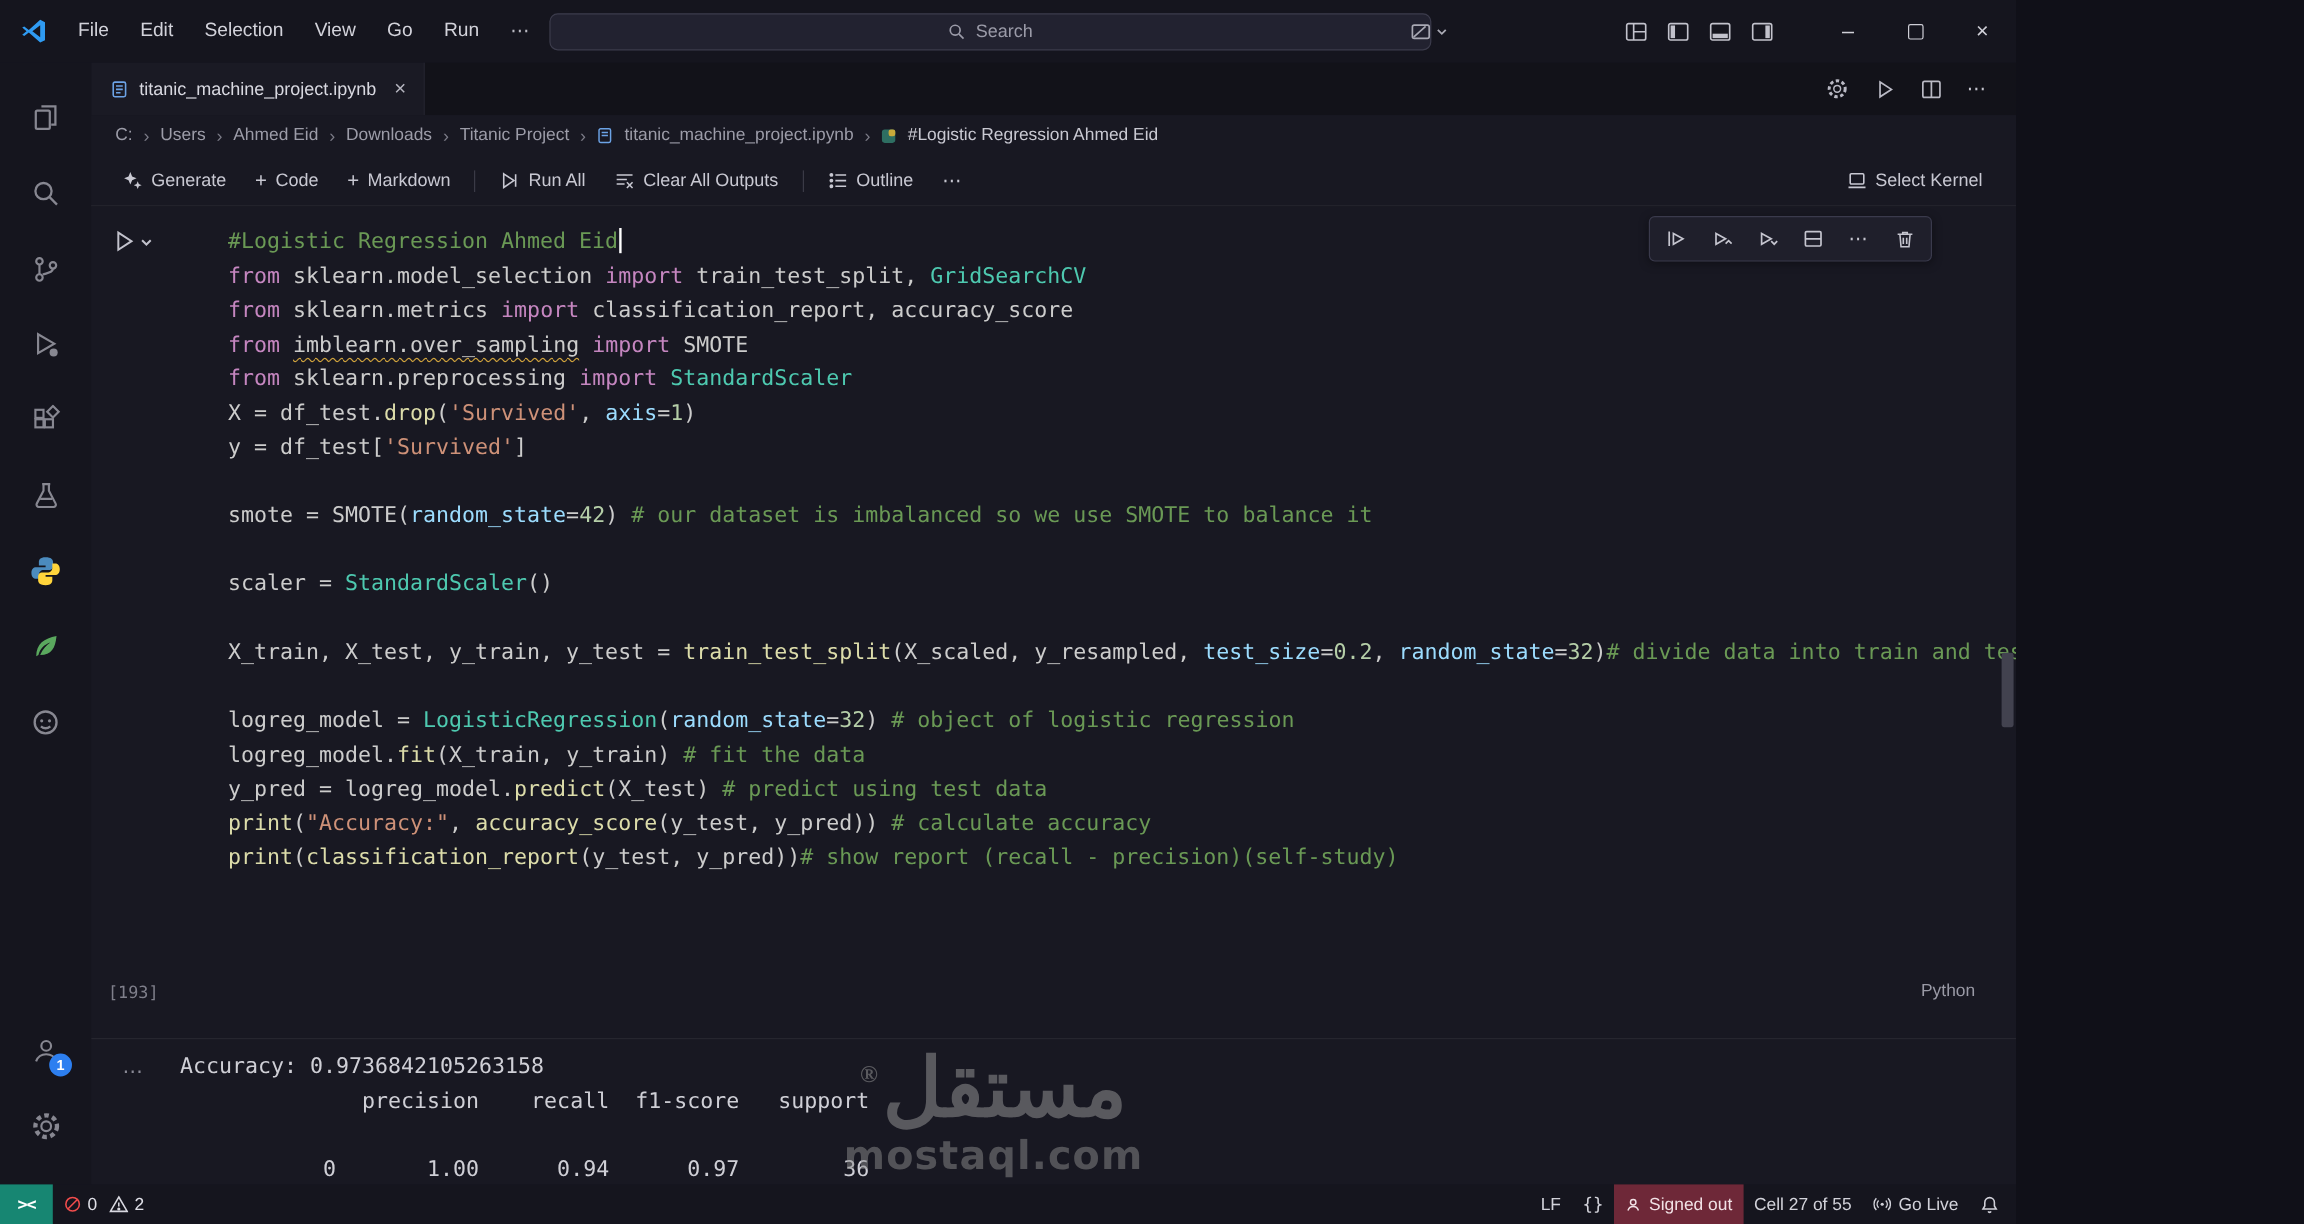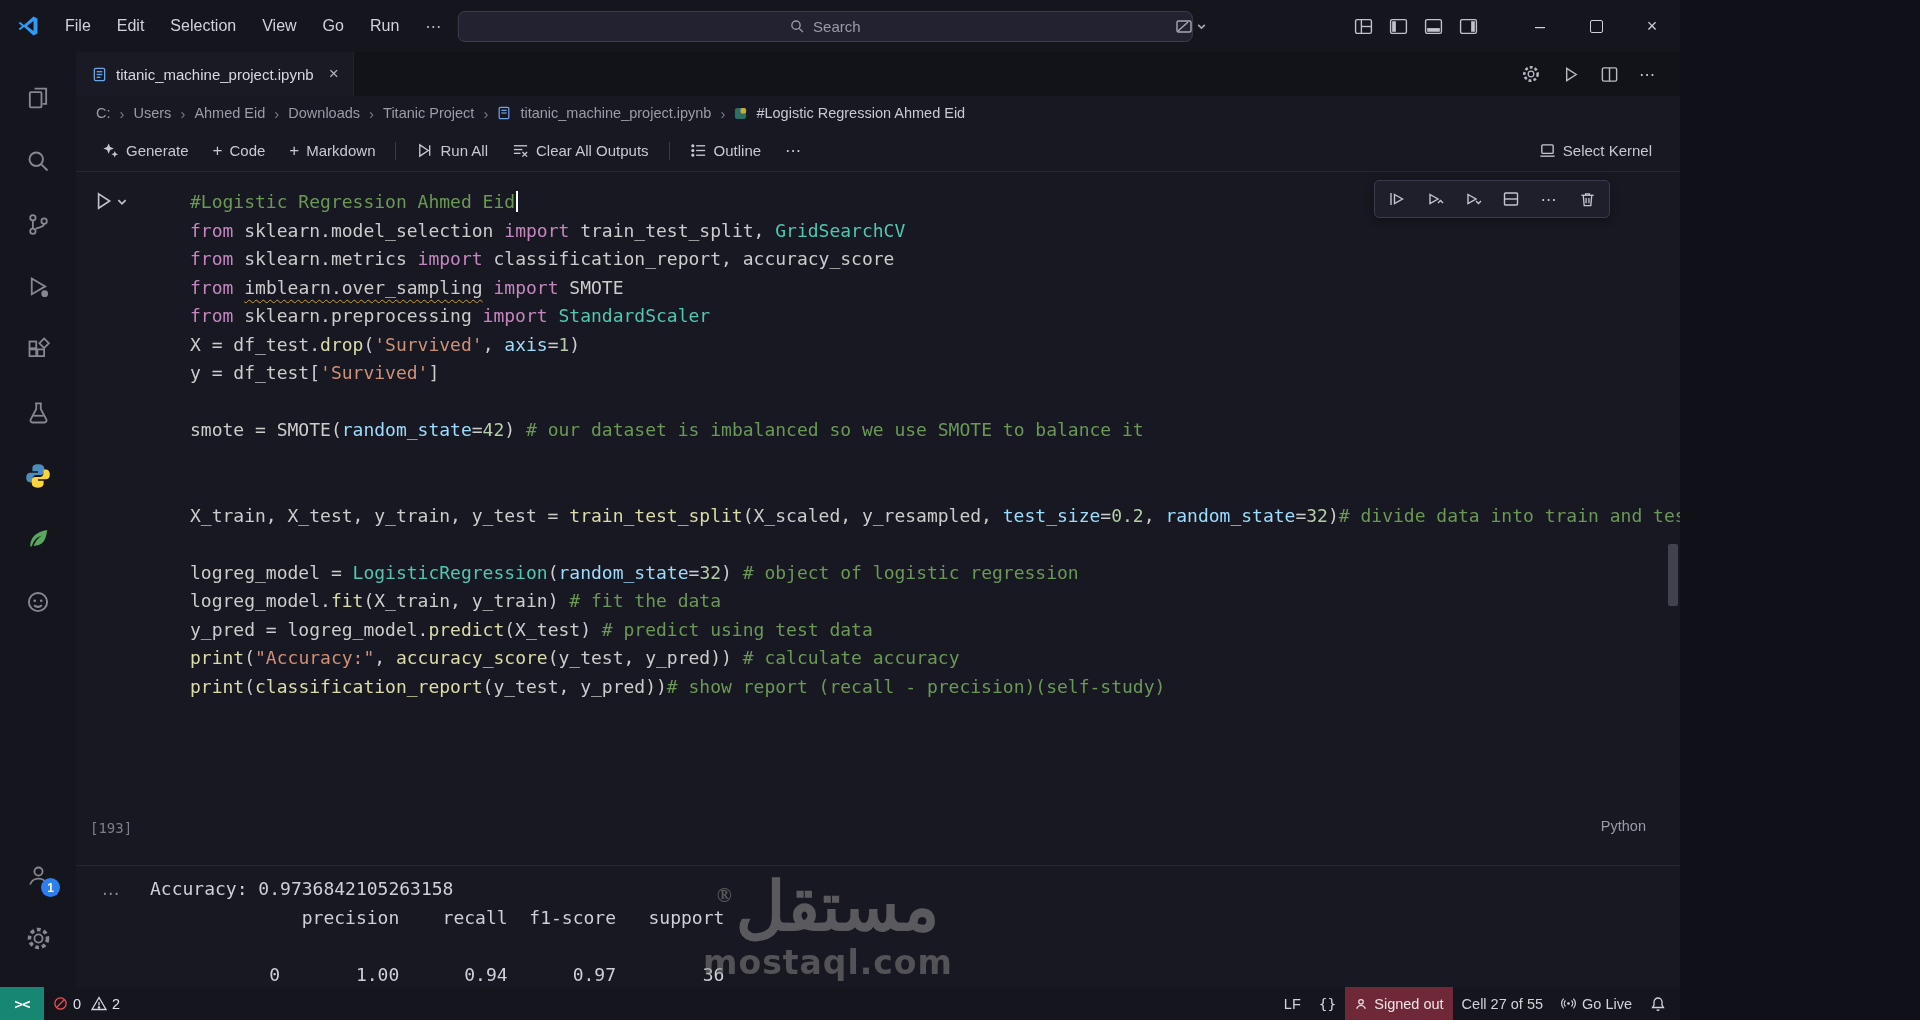--- a/index.html
+++ b/index.html
@@ -422,20 +422,21 @@
               <div class="code-line"><span class="tk-cm">#Logistic Regression Ahmed Eid</span><span class="caret"></span></div>
               <div class="code-line"><span class="tk-kw">from</span><span class="tk-pl"> sklearn.model_selection </span><span class="tk-kw">import</span><span class="tk-pl"> train_test_split, </span><span class="tk-cl">GridSearchCV</span></div>
               <div class="code-line"><span class="tk-kw">from</span><span class="tk-pl"> sklearn.metrics </span><span class="tk-kw">import</span><span class="tk-pl"> classification_report, accuracy_score</span></div>
               <div class="code-line"><span class="tk-kw">from</span><span class="tk-pl"> </span><span class="tk-pl tk-warn">imblearn.over_sampling</span><span class="tk-pl"> </span><span class="tk-kw">import</span><span class="tk-pl"> SMOTE</span></div>
               <div class="code-line"><span class="tk-kw">from</span><span class="tk-pl"> sklearn.preprocessing </span><span class="tk-kw">import</span><span class="tk-pl"> </span><span class="tk-cl">StandardScaler</span></div>
               <div class="code-line"><span class="tk-pl">X = df_test.</span><span class="tk-fn">drop</span><span class="tk-pl">(</span><span class="tk-st">'Survived'</span><span class="tk-pl">, </span><span class="tk-pr">axis</span><span class="tk-pl">=</span><span class="tk-nu">1</span><span class="tk-pl">)</span></div>
               <div class="code-line"><span class="tk-pl">y = df_test[</span><span class="tk-st">'Survived'</span><span class="tk-pl">]</span></div>
               <div class="code-line"></div>
               <div class="code-line"><span class="tk-pl">smote = SMOTE(</span><span class="tk-pr">random_state</span><span class="tk-pl">=</span><span class="tk-nu">42</span><span class="tk-pl">) </span><span class="tk-cm"># our dataset is imbalanced so we use SMOTE to balance it</span></div>
               <div class="code-line"></div>
+              <div class="code-line"><span class="tk-pl">scaler = </span><span class="tk-cl">StandardScaler</span><span class="tk-pl">()</span></div>
               <div class="code-line"></div>
               <div class="code-line"><span class="tk-pl">X_train, X_test, y_train, y_test = </span><span class="tk-fn">train_test_split</span><span class="tk-pl">(X_scaled, y_resampled, </span><span class="tk-pr">test_size</span><span class="tk-pl">=</span><span class="tk-nu">0.2</span><span class="tk-pl">, </span><span class="tk-pr">random_state</span><span class="tk-pl">=</span><span class="tk-nu">32</span><span class="tk-pl">)</span><span class="tk-cm"># divide data into train and test</span></div>
               <div class="code-line"></div>
               <div class="code-line"><span class="tk-pl">logreg_model = </span><span class="tk-cl">LogisticRegression</span><span class="tk-pl">(</span><span class="tk-pr">random_state</span><span class="tk-pl">=</span><span class="tk-nu">32</span><span class="tk-pl">) </span><span class="tk-cm"># object of logistic regression</span></div>
               <div class="code-line"><span class="tk-pl">logreg_model.</span><span class="tk-fn">fit</span><span class="tk-pl">(X_train, y_train) </span><span class="tk-cm"># fit the data</span></div>
               <div class="code-line"><span class="tk-pl">y_pred = logreg_model.</span><span class="tk-fn">predict</span><span class="tk-pl">(X_test) </span><span class="tk-cm"># predict using test data</span></div>
               <div class="code-line"><span class="tk-fn">print</span><span class="tk-pl">(</span><span class="tk-st">"Accuracy:"</span><span class="tk-pl">, </span><span class="tk-fn">accuracy_score</span><span class="tk-pl">(y_test, y_pred)) </span><span class="tk-cm"># calculate accuracy</span></div>
               <div class="code-line"><span class="tk-fn">print</span><span class="tk-pl">(</span><span class="tk-fn">classification_report</span><span class="tk-pl">(y_test, y_pred))</span><span class="tk-cm"># show report (recall - precision)(self-study)</span></div>
             </div>
 

